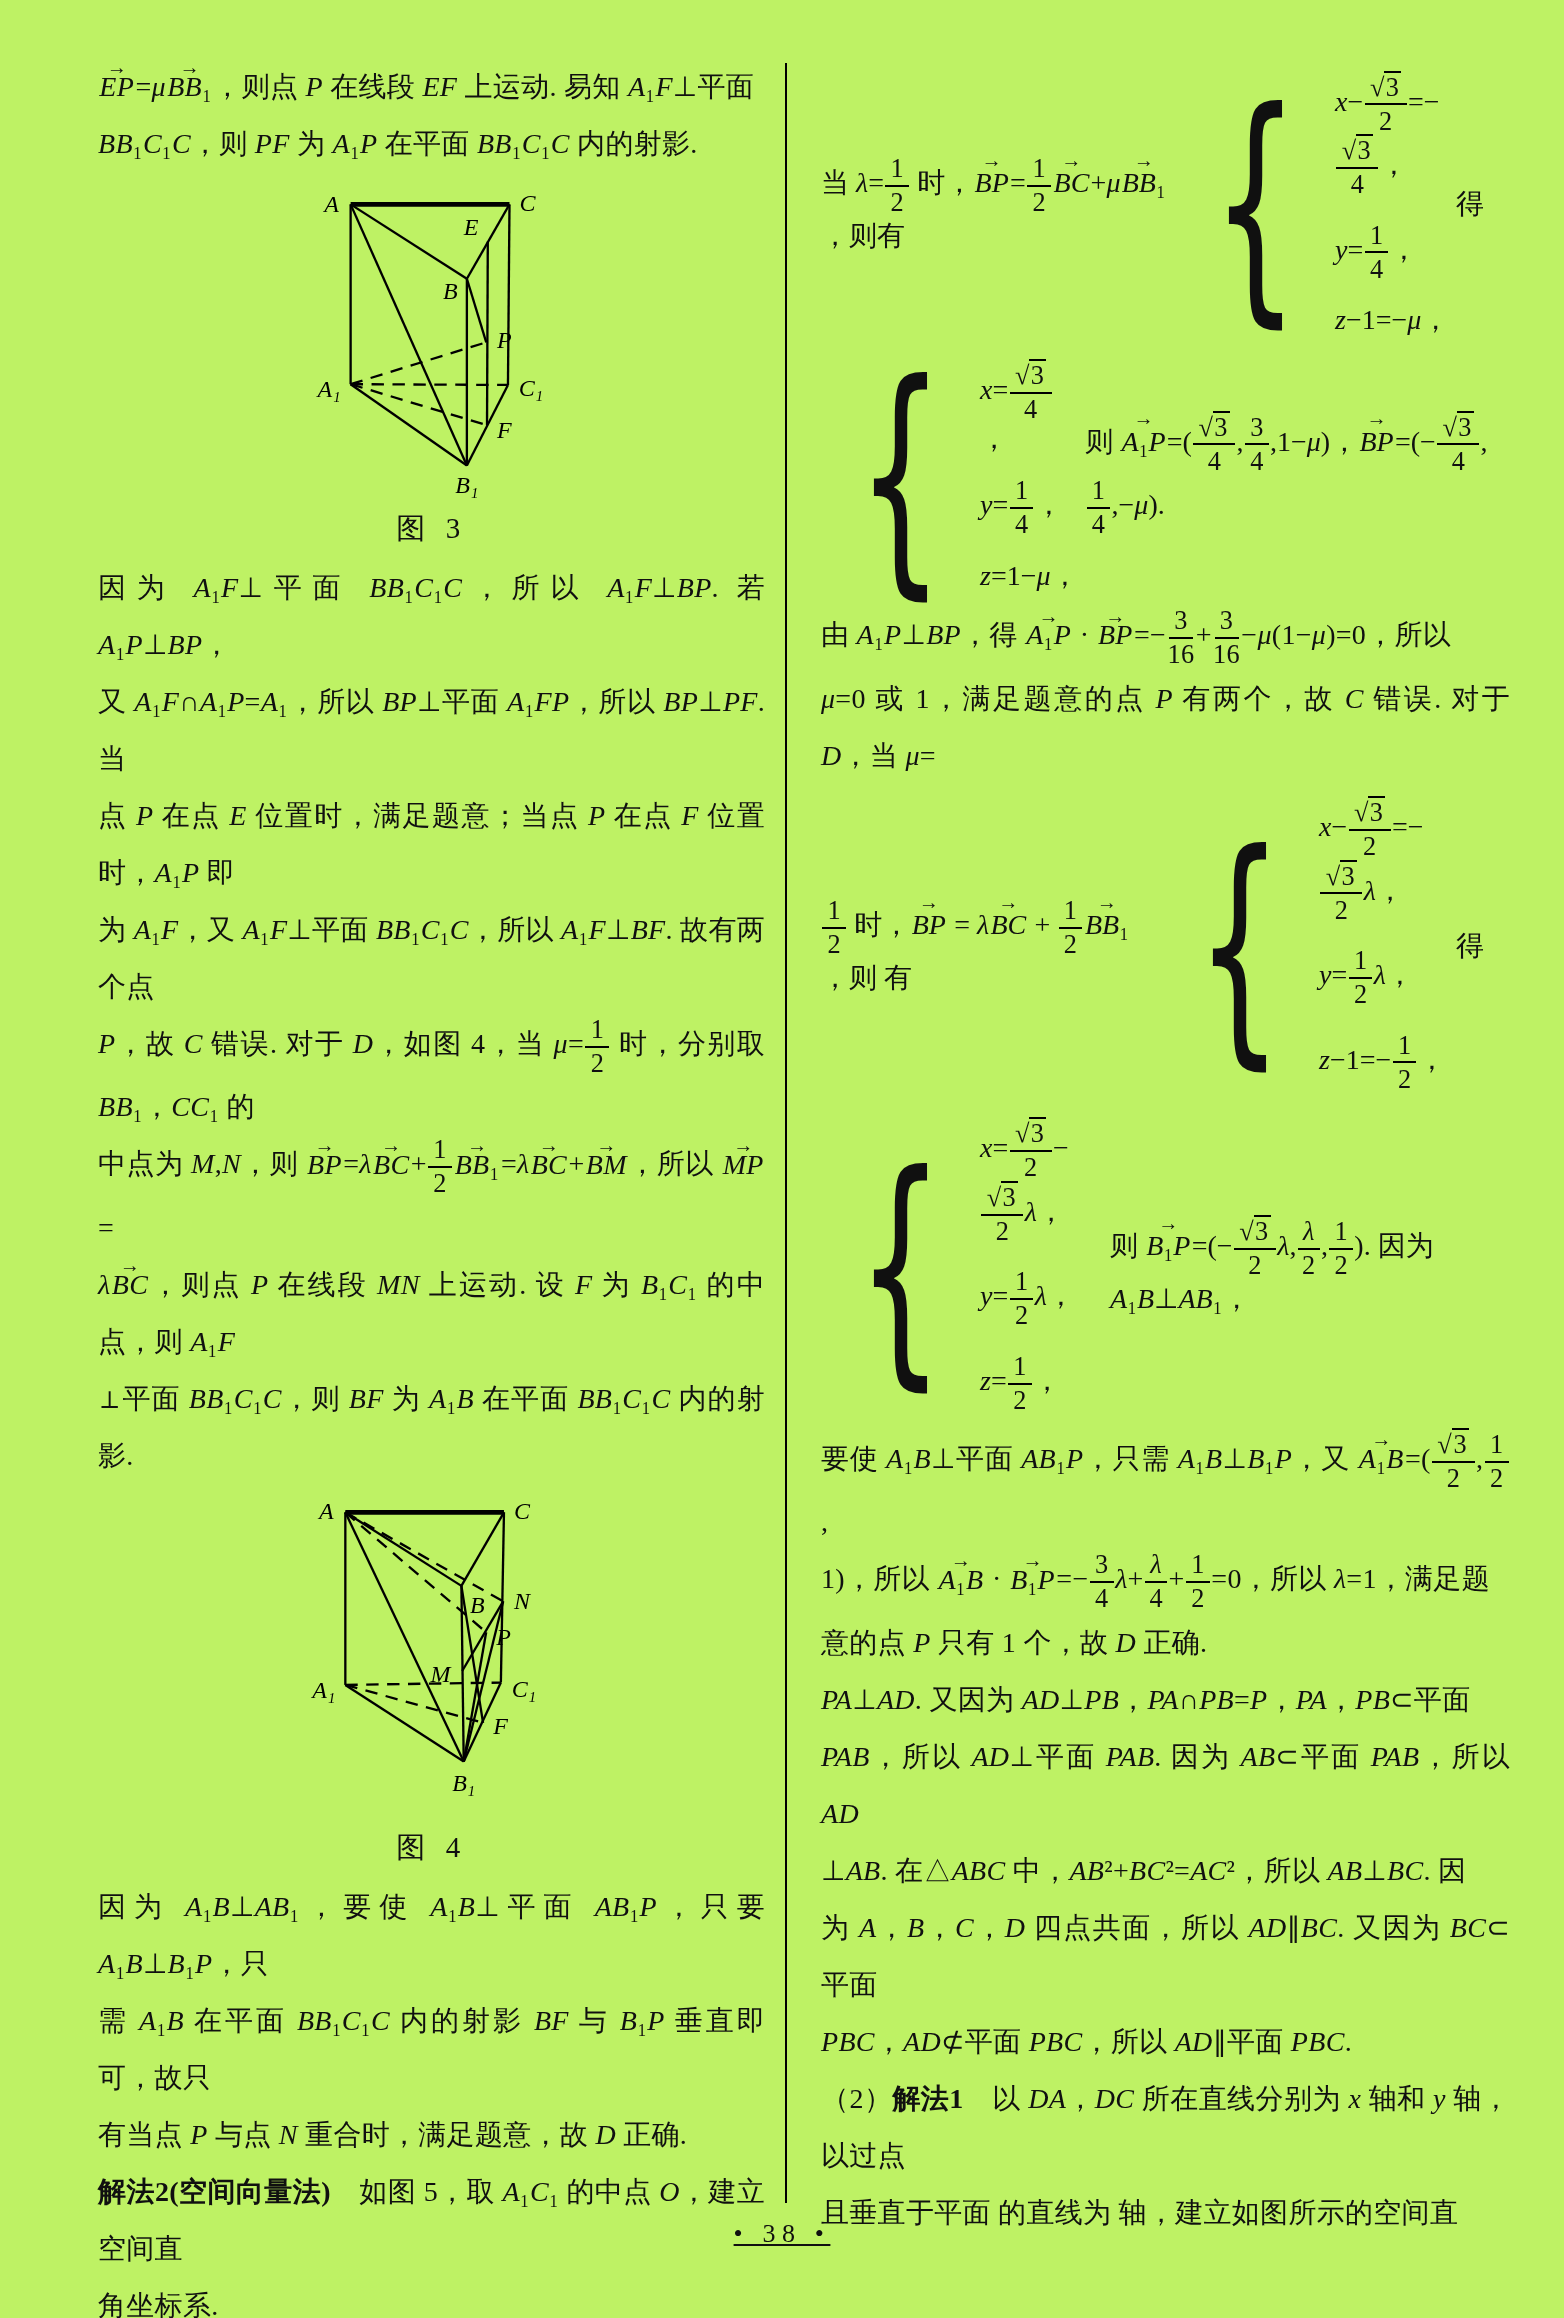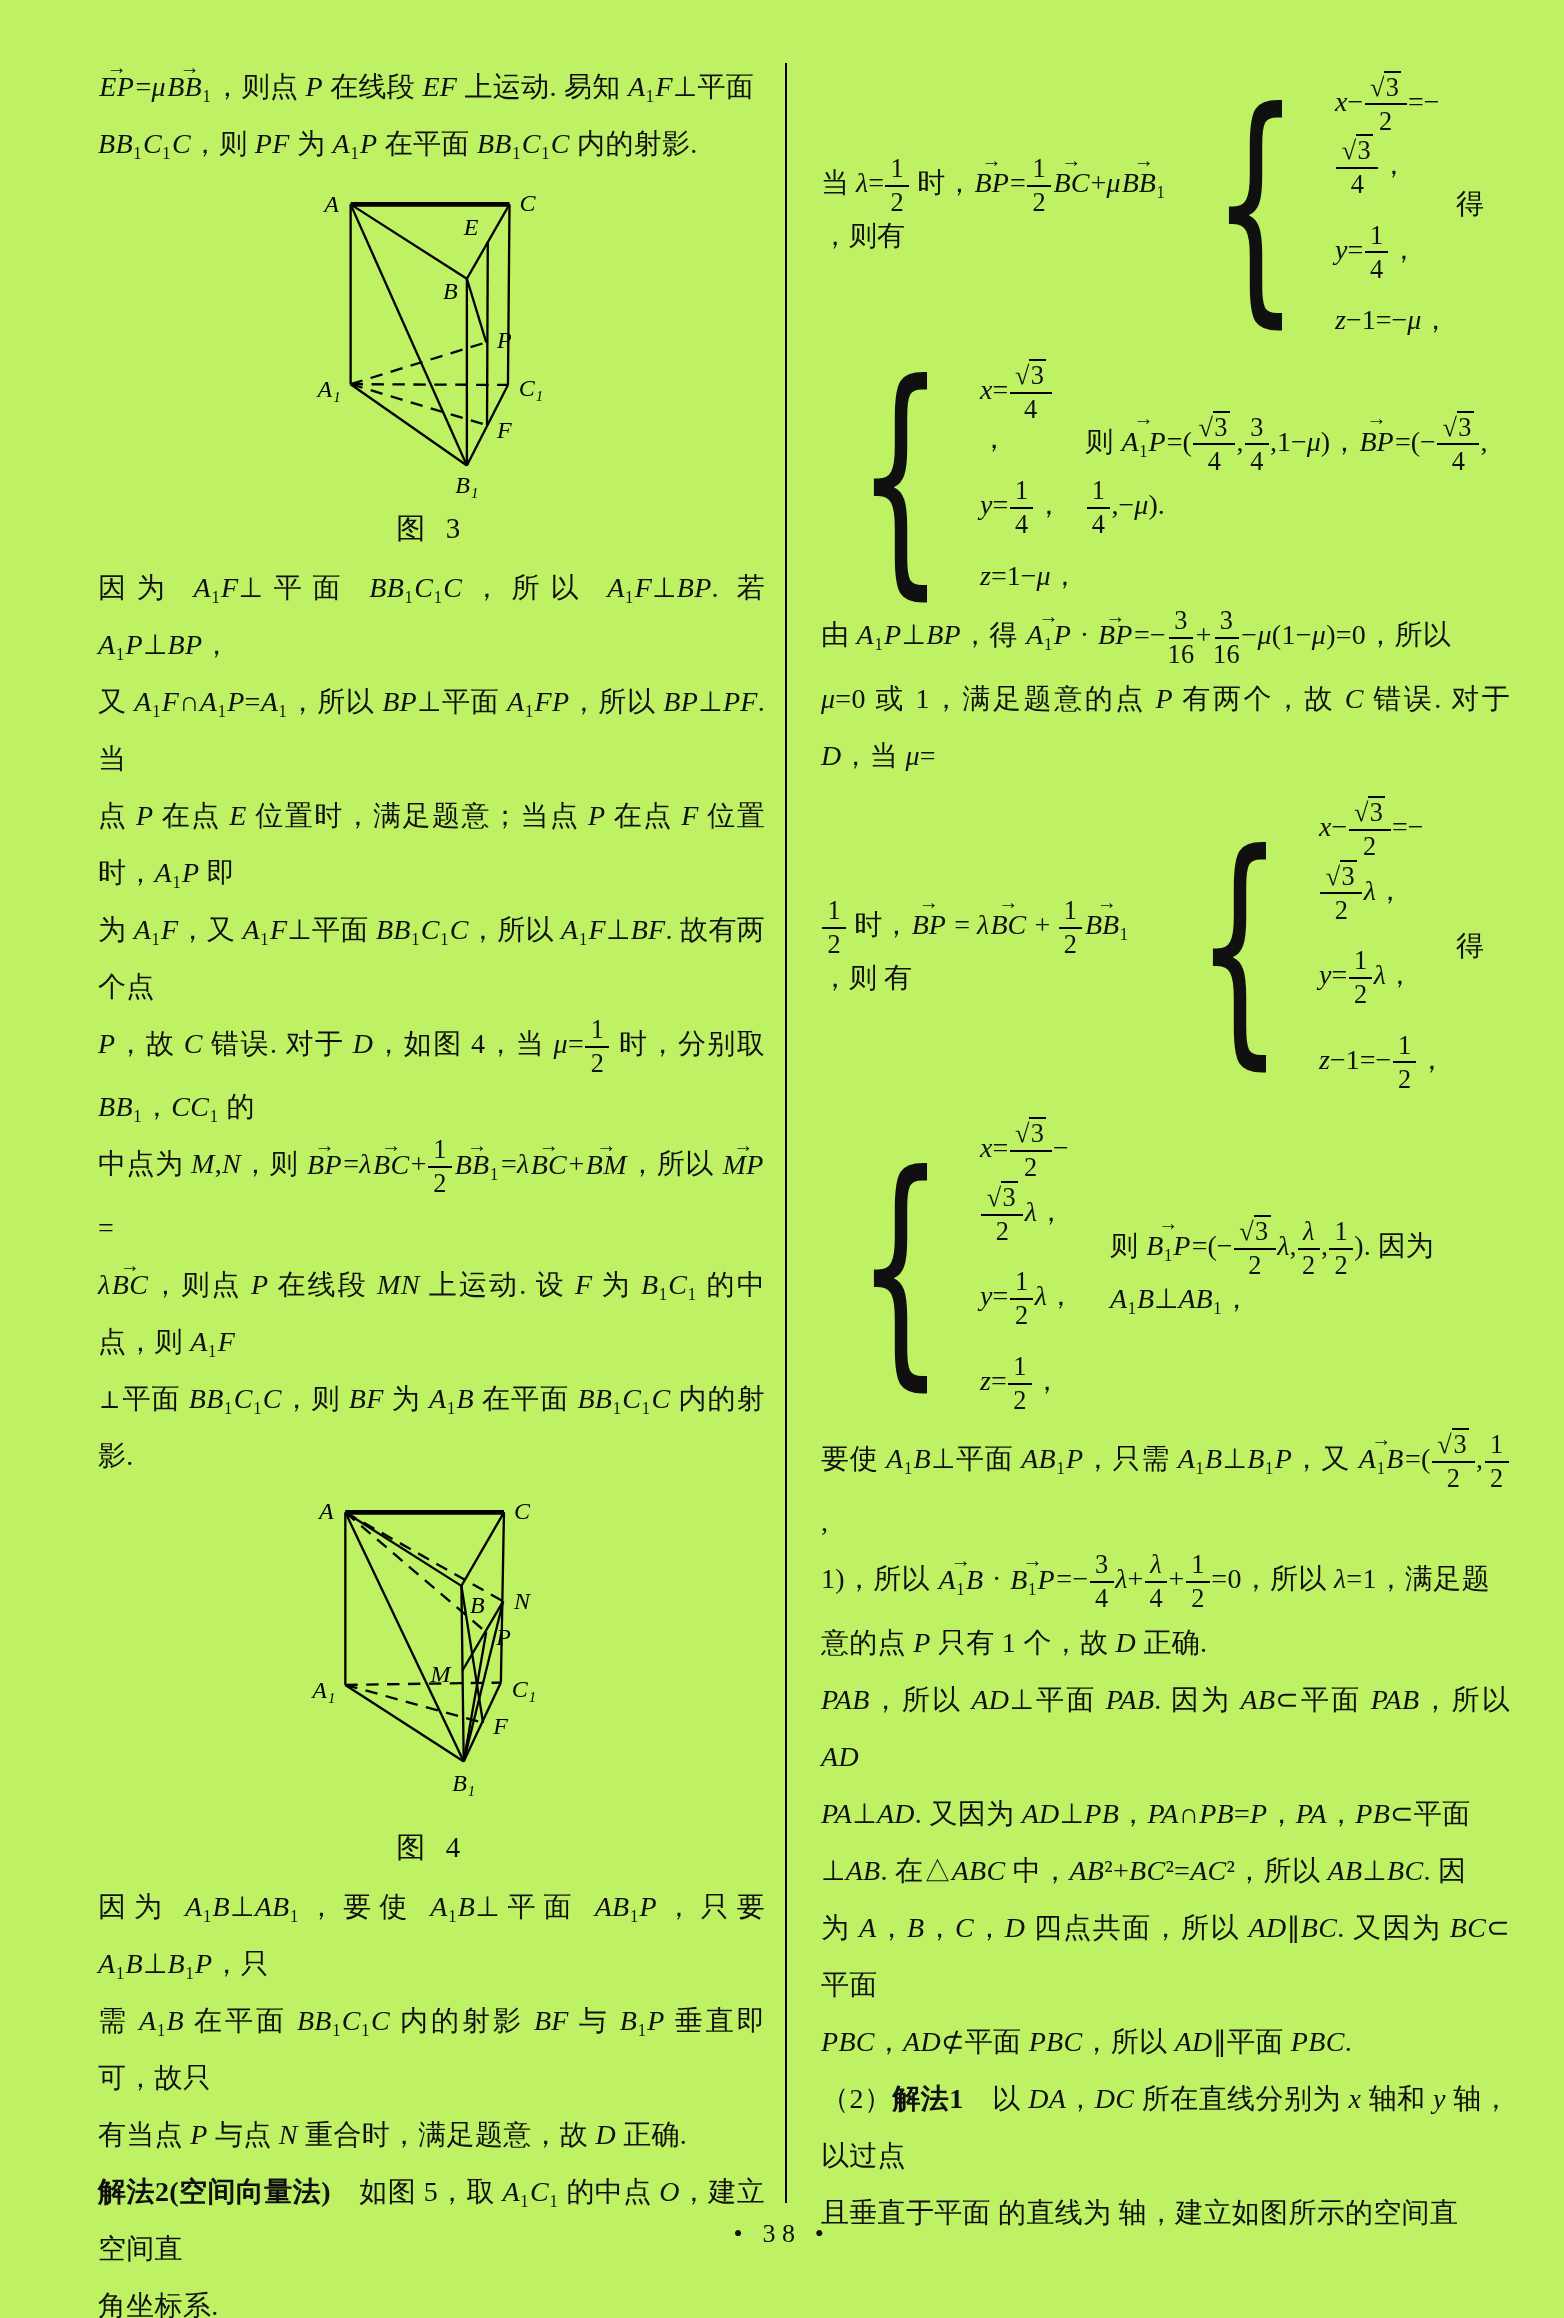--- a/index.html
+++ b/index.html
@@ -34,21 +34,21 @@
   .sys3 .brace{font-size:250px;}
   .syslines{display:flex;flex-direction:column;}
   .sysline{font-size:28px;line-height:1.1;margin:10.5px 0;text-align:left;}
   
   .figure{text-align:center;margin:9.2px 0 4px;}
   .figure svg{display:inline-block;}
   .figcap{text-align:center;font-size:29px;font-weight:400;letter-spacing:6.6px;
           line-height:47px;margin-bottom:6.6px;}
   .flabel{font-size:31px;font-style:italic;font-family:"Liberation Serif",serif;}
   .footer{position:absolute;left:0;bottom:70px;width:100%;text-align:center;
-          font-size:26px;letter-spacing:6.6px;}
+          font-size:26px;letter-spacing:6.6px;text-decoration:underline;}
   svg line,svg polyline{stroke:#000;}
 </style>
 </head>
 <body>
 
 <div class="page">
   <div class="divider"></div>
 
   <div class="col col-left" id="col-left">
       <div class="ln"><span class="vec"><i>EP</i></span>=<i>μ</i><span class="vec"><i>BB</i>₁</span>，则点 <i>P</i> 在线段 <i>EF</i> 上运动. 易知 <i>A</i>₁<i>F</i>⊥平面</div>
@@ -287,22 +287,22 @@
           <span class="nu">3</span>
           <span class="de">4</span>
         </span><i>λ</i>+<span class="fr">
           <span class="nu"><i>λ</i></span>
           <span class="de">4</span>
         </span>+<span class="fr">
           <span class="nu">1</span>
           <span class="de">2</span>
         </span>=0，所以 <i>λ</i>=1，满足题</div>
       <div class="ln">意的点 <i>P</i> 只有 1 个，故 <i>D</i> 正确.</div>
+      <div class="ln"><i>PA</i>⊥<i>AD</i>. 又因为 <i>AD</i>⊥<i>PB</i>，<i>PA</i>∩<i>PB</i>=<i>P</i>，<i>PA</i>，<i>PB</i>⊂平面</div>
       <div class="ln"><i>PAB</i>，所以 <i>AD</i>⊥平面 <i>PAB</i>. 因为 <i>AB</i>⊂平面 <i>PAB</i>，所以 <i>AD</i></div>
-      <div class="ln"><i>PA</i>⊥<i>AD</i>. 又因为 <i>AD</i>⊥<i>PB</i>，<i>PA</i>∩<i>PB</i>=<i>P</i>，<i>PA</i>，<i>PB</i>⊂平面</div>
       <div class="ln">⊥<i>AB</i>. 在△<i>ABC</i> 中，<i>AB</i>²+<i>BC</i>²=<i>AC</i>²，所以 <i>AB</i>⊥<i>BC</i>. 因</div>
       <div class="ln">为 <i>A</i>，<i>B</i>，<i>C</i>，<i>D</i> 四点共面，所以 <i>AD</i>∥<i>BC</i>. 又因为 <i>BC</i>⊂平面</div>
       <div class="ln"><i>PBC</i>，<i>AD</i>⊄平面 <i>PBC</i>，所以 <i>AD</i>∥平面 <i>PBC</i>.</div>
       <div class="ln">（2）<b>解法1</b>　以 <i>DA</i>，<i>DC</i> 所在直线分别为 <i>x</i> 轴和 <i>y</i> 轴，以过点</div>
       <div class="ln"> 且垂直于平面  的直线为  轴，建立如图所示的空间直</div>
     </div>
 
   <div class="footer">• 38 •</div>
 </div>
 

